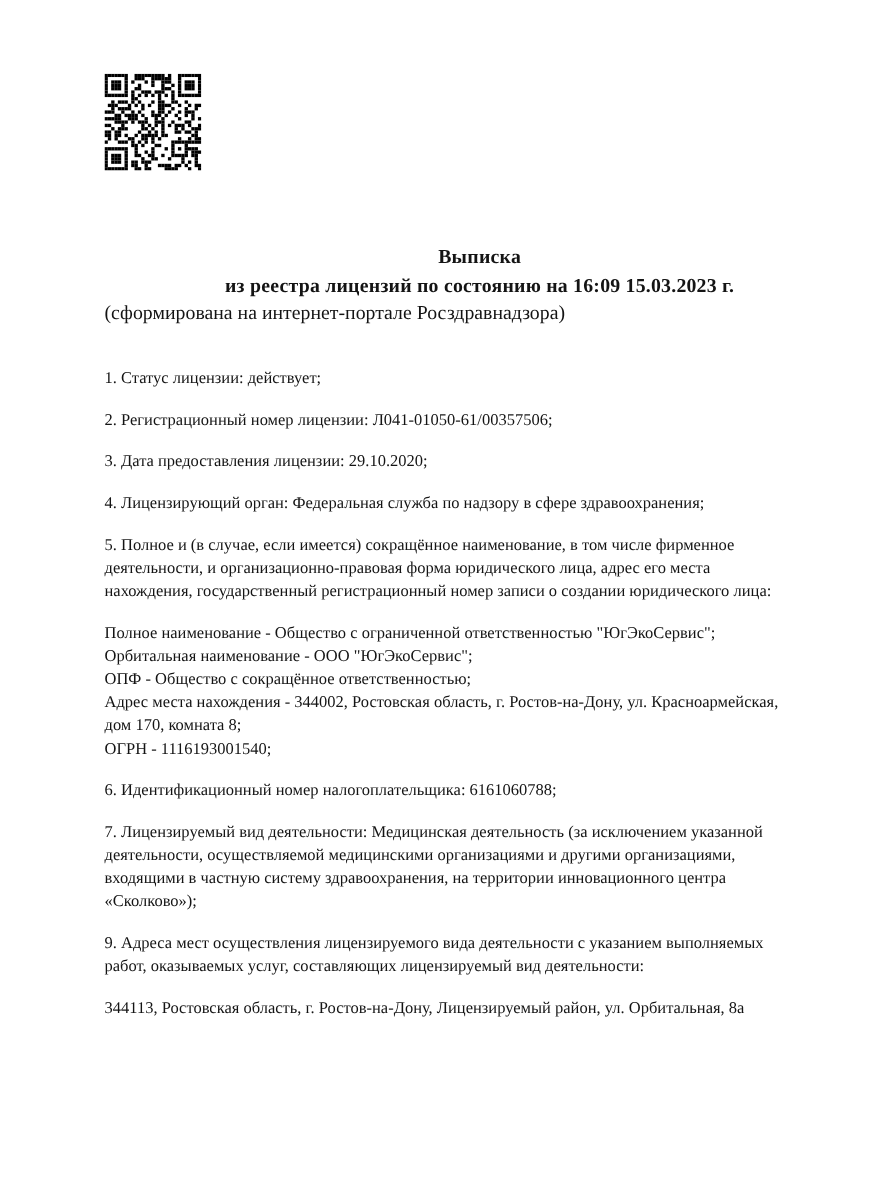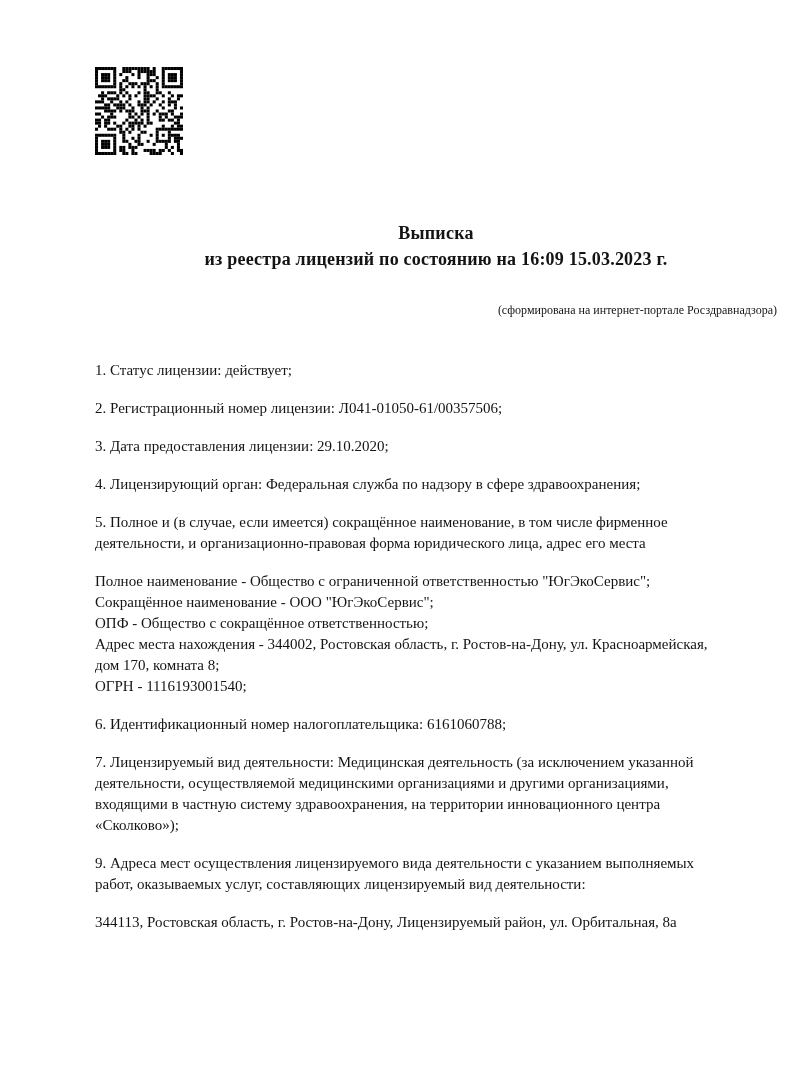--- a/index.html
+++ b/index.html
@@ -26,24 +26,23 @@
     width: 682px;
   }
   .title {
     text-align: center;
     font-weight: bold;
     font-size: 18px;
     line-height: 26px;
     letter-spacing: 0.2px;
   }
   .subtitle {
-    text-align: right;
-    font-size: 12px;
+    font-size: 18px;
     line-height: 16px;
-    margin-top: 30px;
+    margin-top: 4px;
   }
   .doc-body { margin-top: 42px; }
   .paragraph { margin: 15px 0 17px 0; }
   .line {
     font-size: 15px;
     line-height: 21px;
     white-space: pre;
   }
 </style>
 </head>
@@ -474,24 +473,25 @@
         </div>
         <div class="paragraph">
           <div class="line">3. Дата предоставления лицензии: 29.10.2020;</div>
         </div>
         <div class="paragraph">
           <div class="line">4. Лицензирующий орган: Федеральная служба по надзору в сфере здравоохранения;</div>
         </div>
         <div class="paragraph">
           <div class="line">5. Полное и (в случае, если имеется) сокращённое наименование, в том числе фирменное</div>
           <div class="line">деятельности, и организационно-правовая форма юридического лица, адрес его места</div>
+          <div class="line">нахождения, государственный регистрационный номер записи о создании юридического лица:</div>
         </div>
         <div class="paragraph">
           <div class="line">Полное наименование - Общество с ограниченной ответственностью "ЮгЭкоСервис";</div>
-          <div class="line">Сокращённое наименование - ООО "ЮгЭкоСервис";</div>
+          <div class="line">Орбитальная наименование - ООО "ЮгЭкоСервис";</div>
           <div class="line">ОПФ - Общество с сокращённое ответственностью;</div>
           <div class="line">Адрес места нахождения - 344002, Ростовская область, г. Ростов-на-Дону, ул. Красноармейская,</div>
           <div class="line">дом 170, комната 8;</div>
           <div class="line">ОГРН - 1116193001540;</div>
         </div>
         <div class="paragraph">
           <div class="line">6. Идентификационный номер налогоплательщика: 6161060788;</div>
         </div>
         <div class="paragraph">
           <div class="line">7. Лицензируемый вид деятельности: Медицинская деятельность (за исключением указанной</div>

